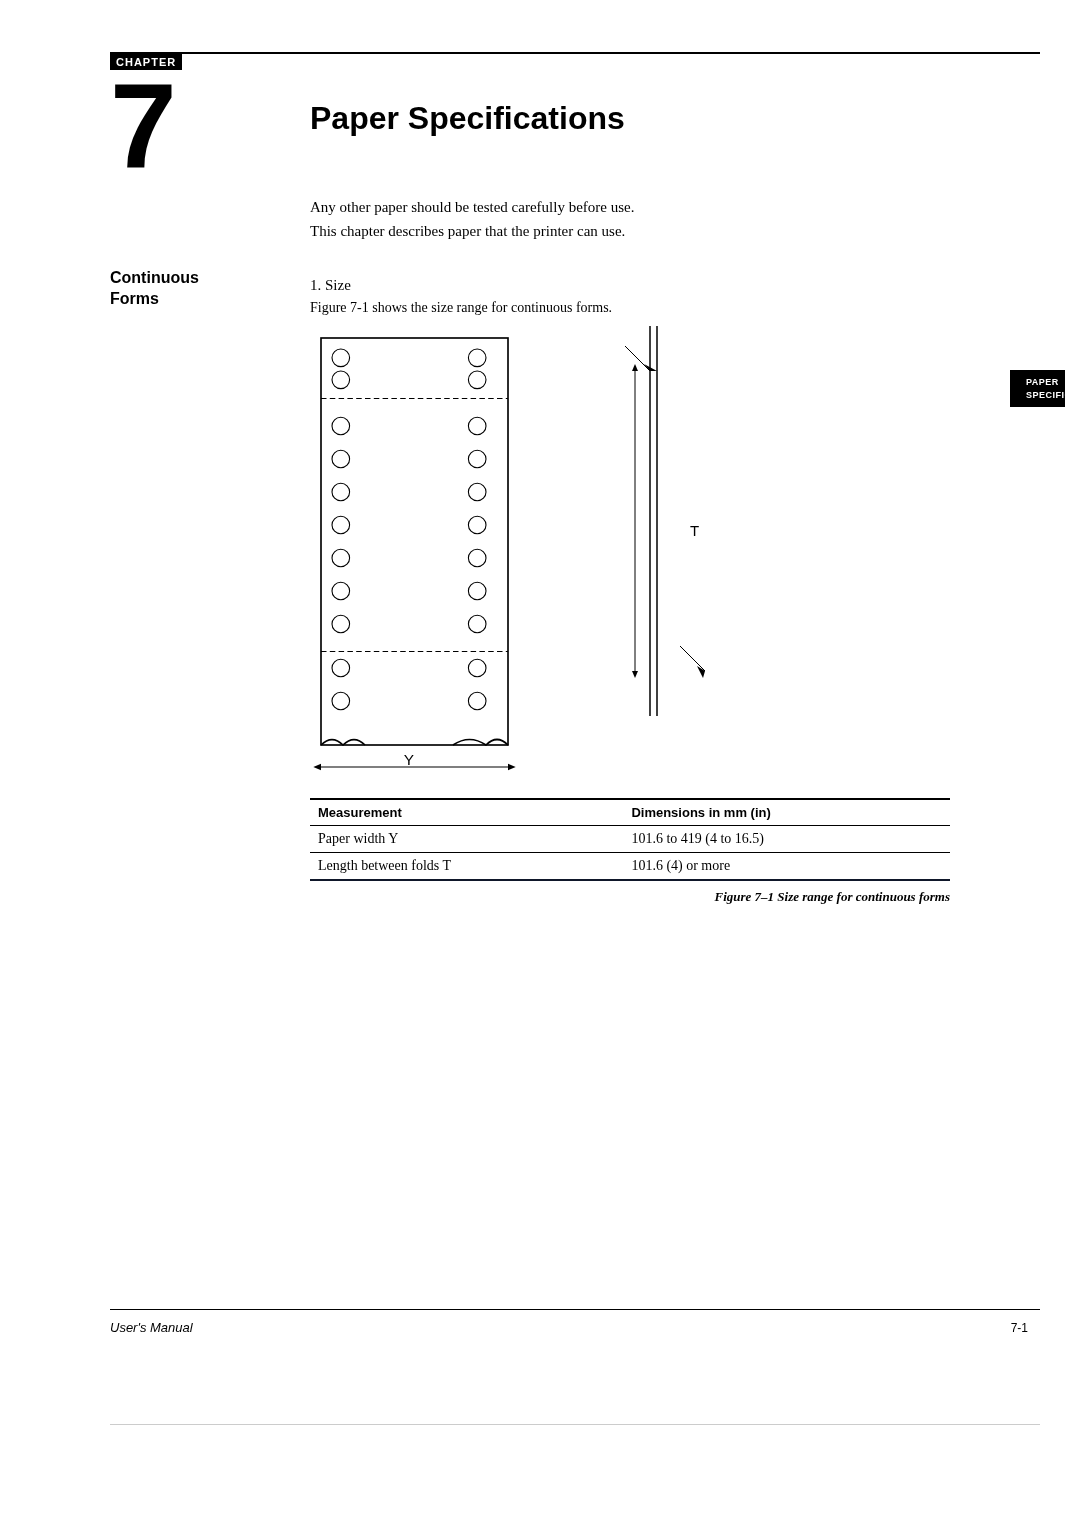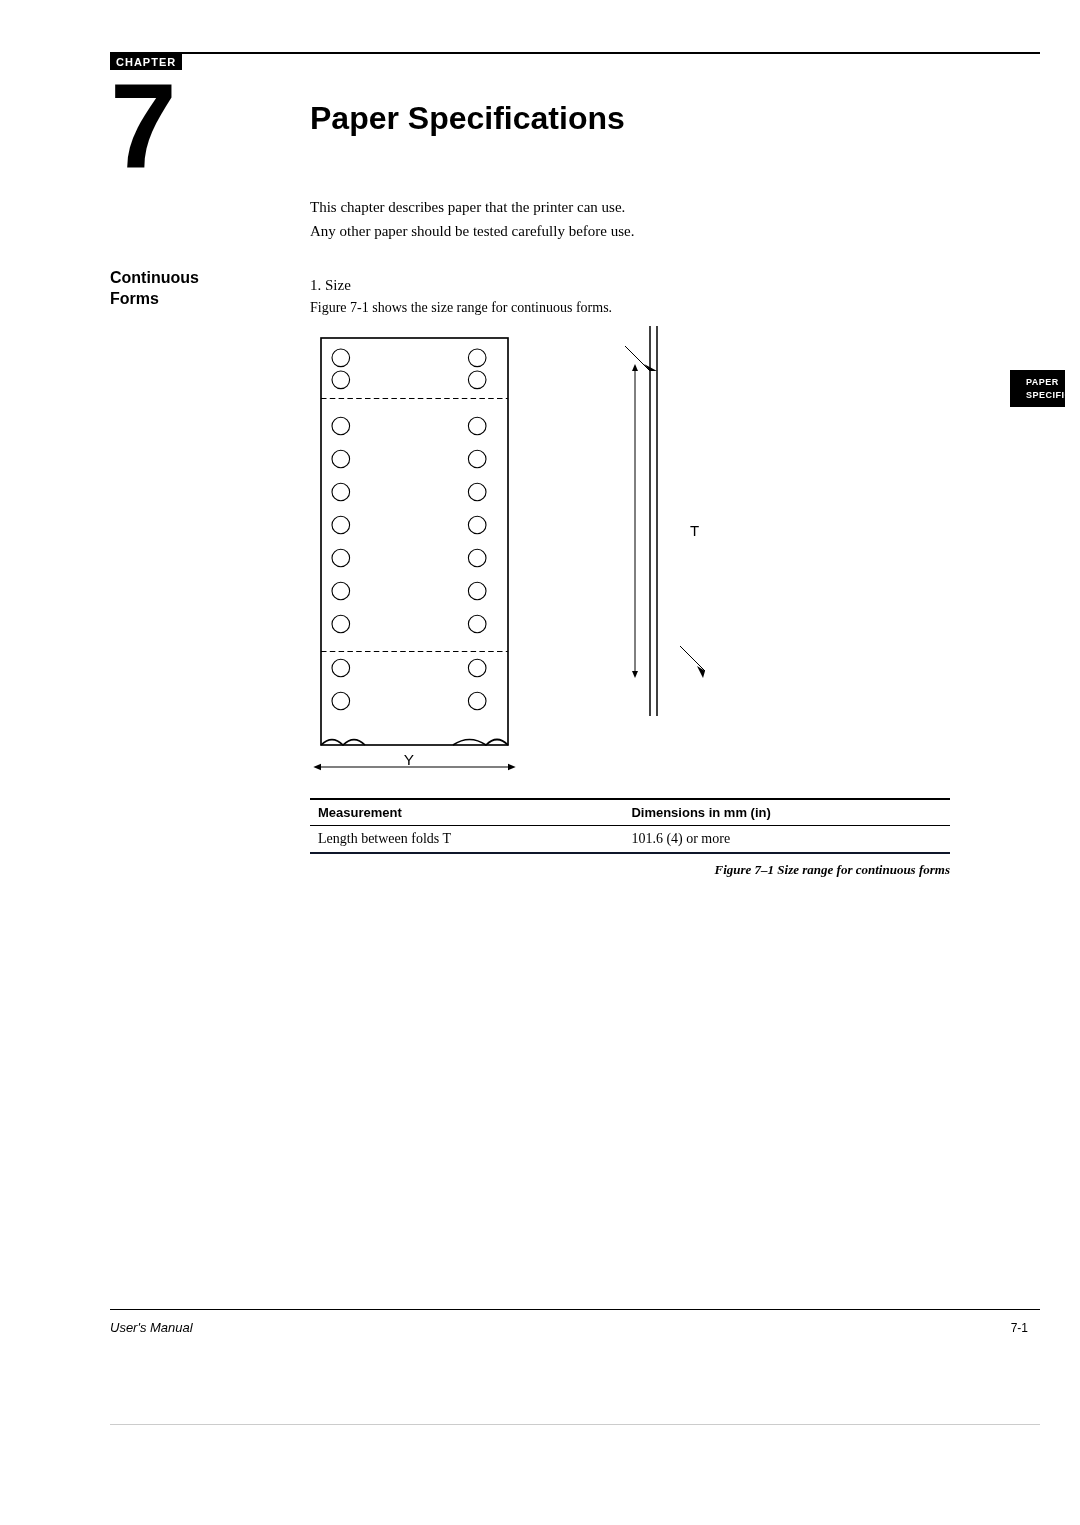--- a/index.html
+++ b/index.html
@@ -208,22 +208,22 @@
 <div class="top-rule"></div>
 
 <div class="chapter-block">
   <span class="chapter-label">CHAPTER</span>
   <div class="chapter-number">7</div>
 </div>
 
 <div class="page-title">Paper Specifications</div>
 
 <div class="intro-text">
+  <div>Any other paper should be tested carefully before use.</div>
   <div>This chapter describes paper that the printer can use.</div>
-  <div>Any other paper should be tested carefully before use.</div>
 </div>
 
 <div class="sidebar-label">
   Continuous<br>Forms
 </div>
 
 <div class="right-tab">
   <div>PAPER</div>
   <div>SPECIFICATIONS</div>
 </div>
@@ -305,20 +305,24 @@
 
   <table class="spec-table">
     <thead>
       <tr>
         <th>Measurement</th>
         <th>Dimensions in mm (in)</th>
       </tr>
     </thead>
     <tbody>
       <tr>
+        <td>Paper width Y</td>
+        <td>101.6 to 419 (4 to 16.5)</td>
+      </tr>
+      <tr>
         <td>Length between folds T</td>
         <td>101.6 (4) or more</td>
       </tr>
     </tbody>
   </table>
 
   <div class="figure-caption">Figure 7–1    Size range for continuous forms</div>
 </div>
 
 <div class="footer-rule"></div>

